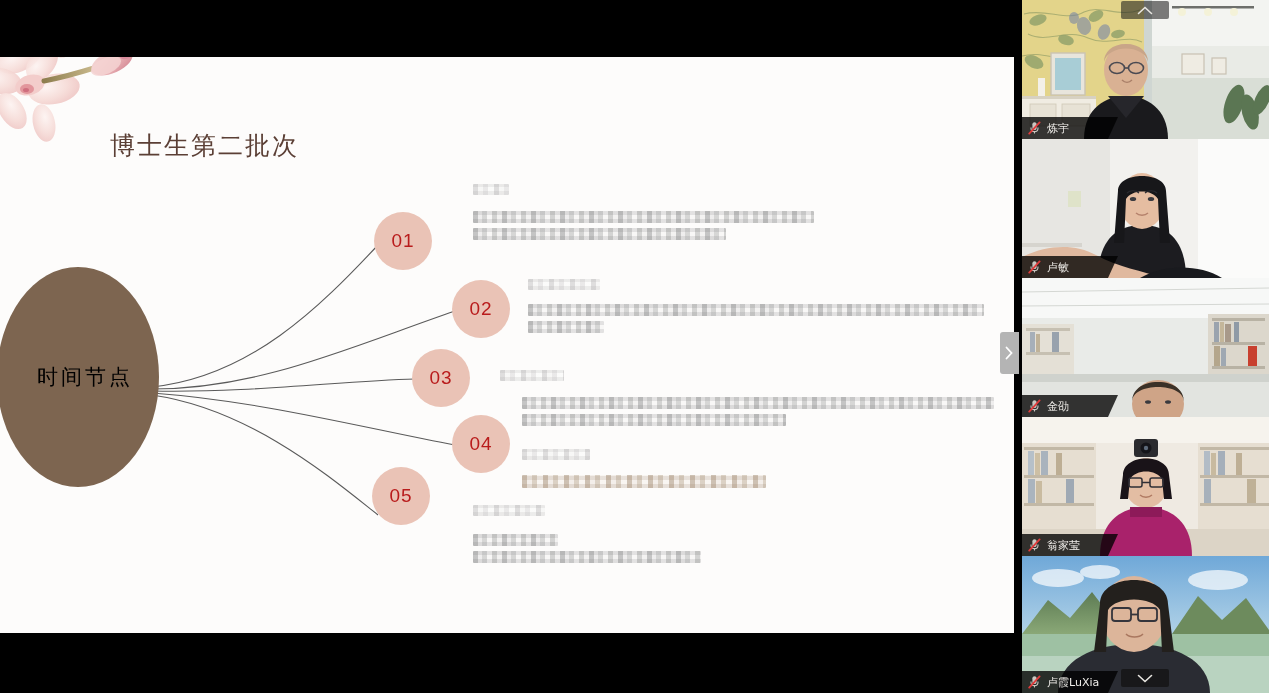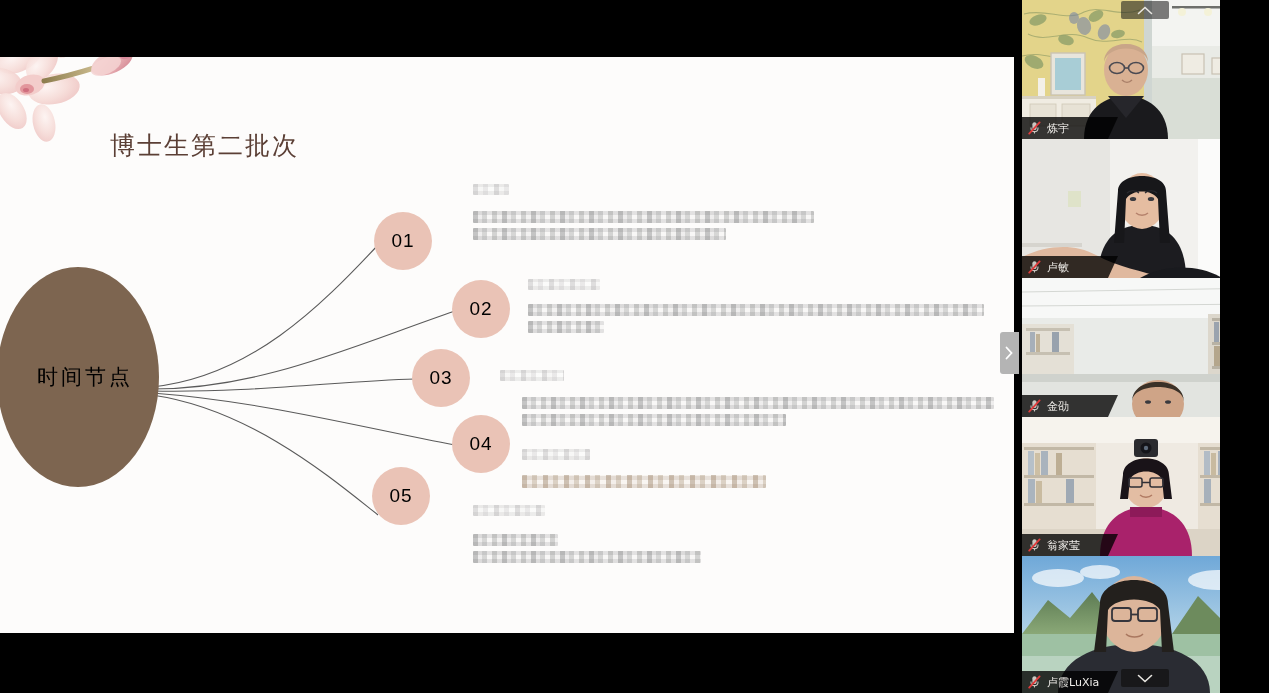--- a/index.html
+++ b/index.html
@@ -52,21 +52,21 @@
   }
 
   
   #connectors { position: absolute; left: 0; top: 0; width: 1014px; height: 576px; }
 
   
   .node {
     position: absolute; border-radius: 50%;
     background: #eac3b6;
     display: flex; align-items: center; justify-content: center;
-    color: #000000; font-size: 19px; letter-spacing: 1px;
+    color: #b91c1c; font-size: 19px; letter-spacing: 1px;
     font-family: "Liberation Sans", sans-serif;
   }
   .node.n1 { left: 374px; top: 155px; width: 58px; height: 58px; }
   .node.n2 { left: 452px; top: 223px; width: 58px; height: 58px; }
   .node.n3 { left: 412px; top: 292px; width: 58px; height: 58px; }
   .node.n4 { left: 452px; top: 358px; width: 58px; height: 58px; }
   .node.n5 { left: 372px; top: 410px; width: 58px; height: 58px; }
 
   
   .txtblock { position: absolute; }
@@ -107,21 +107,21 @@
     position: absolute; left: 1000px; top: 332px;
     width: 19px; height: 42px;
     background: #b4b4b4;
     border-radius: 3px 0 0 3px;
     display: flex; align-items: center; justify-content: center;
   }
   #next-tab svg { display: block; }
 
   
   #filmstrip {
-    position: absolute; left: 1022px; top: 0; width: 198px; height: 693px;
+    position: absolute; left: 1022px; top: 0; width: 247px; height: 693px;
     background: #8b5cf6; overflow: hidden;
   }
   .tile { position: absolute; left: 0; width: 247px; overflow: hidden; }
   .tile .feed { position: absolute; inset: 0; }
   .nameplate {
     position: absolute; left: 0; bottom: 0; height: 22px;
     min-width: 96px; padding: 0 12px 0 6px;
     background: rgba(0,0,0,.78);
     display: flex; align-items: center; gap: 6px;
     clip-path: polygon(0 0, 100% 0, calc(100% - 10px) 100%, 0 100%);

